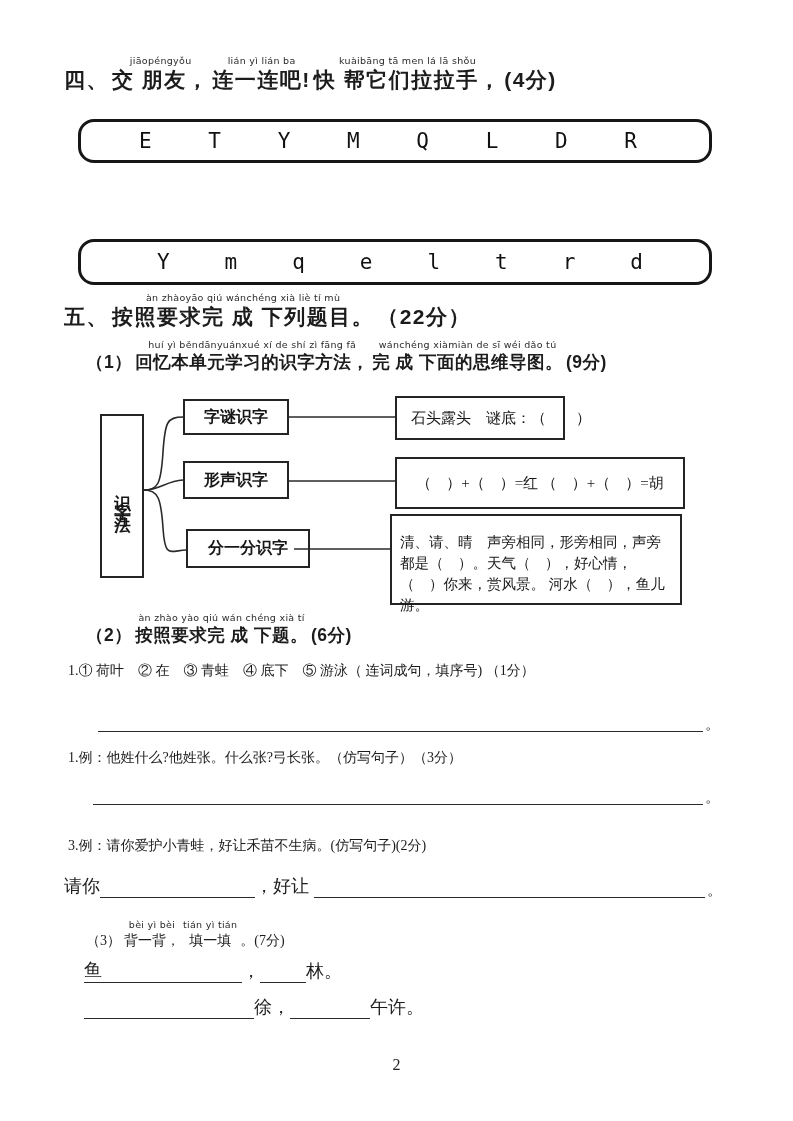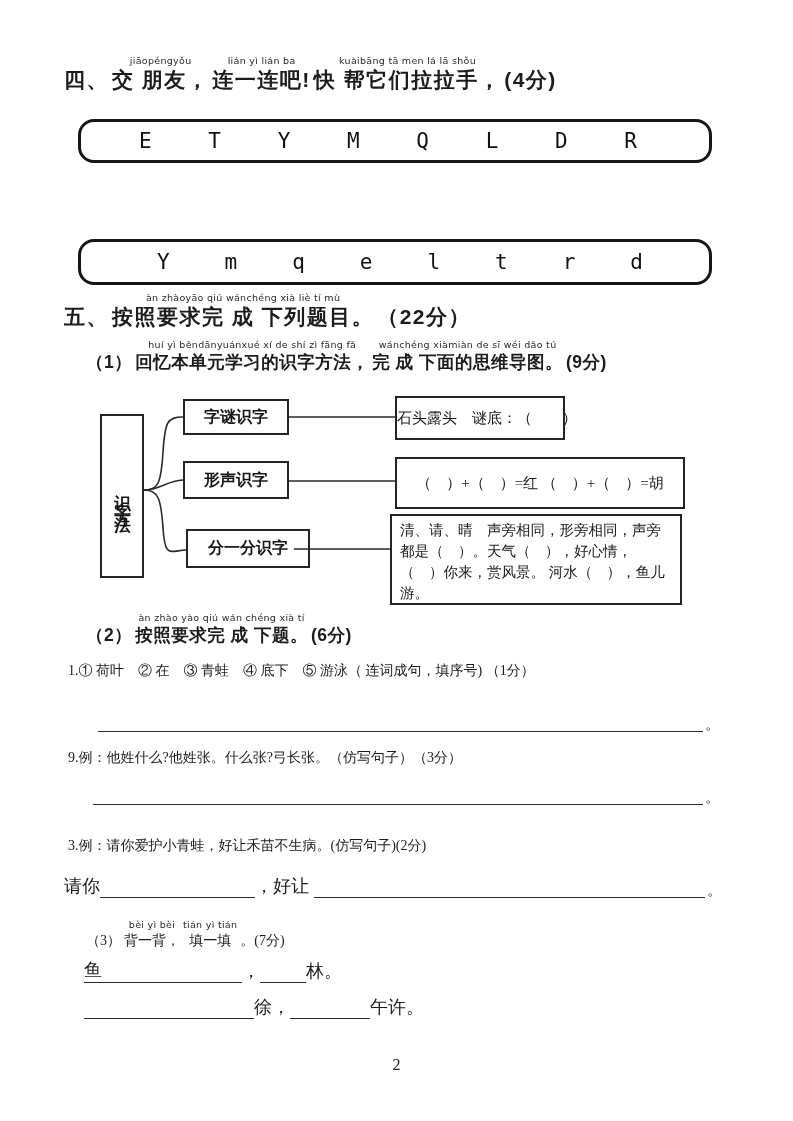--- a/index.html
+++ b/index.html
@@ -128,47 +128,47 @@
   <div class="mbox" style="left:183px; top:461px; width:106px; height:38px;">
     <span>形声识字</span>
   </div>
   <div class="mbox" style="left:183px; top:399px; width:106px; height:36px;">
     <span>字谜识字</span>
   </div>
   <div class="mbox" style="left:186px; top:529px; width:124px; height:39px;">
     <span>分一分识字</span>
   </div>
 
-  <div class="mbox mbox-content" style="left:395px; top:396px; width:170px; height:44px; justify-content:flex-start; white-space:pre;">
+  <div class="mbox mbox-content" style="left:395px; top:396px; width:170px; height:44px; justify-content:flex-start; padding-left:14px; white-space:pre;">
     <span>石头露头　谜底：（　　）</span>
   </div>
   <div class="mbox mbox-content" style="left:395px; top:457px; width:290px; height:52px; padding:0 5px; white-space:pre;">
     <span>（　）+（　）=红 （　）+（　）=胡</span>
   </div>
-  <div class="mbox mbox-content" style="left:390px; top:514px; width:292px; height:91px; font-size:14.5px; line-height:1.45; padding:4px 8px; align-items:flex-start; justify-content:flex-start; text-align:left;">
+  <div class="mbox mbox-content" style="left:390px; top:514px; width:292px; height:91px; font-size:14.5px; line-height:1.45; padding:16px 8px; align-items:flex-start; justify-content:flex-start; text-align:left;">
     <span>清、请、晴　声旁相同，形旁相同，声旁都是（　）。天气（　），好心情，（　）你来，赏风景。 河水（　），鱼儿游。</span>
   </div>
 
   <div class="h-row" style="left:86px; top:613px;">
     <span class="head h18">（2）</span>
     <span class="rub">
       <span class="py">àn zhào yào qiú wán chéng xià  tí</span>
       <span class="head h18">按照要求完 成 下题。</span>
     </span>
     <span class="head h18">(6分)</span>
   </div>
 
   <div class="abs body-txt" style="left:68px; top:662px;">1.① 荷叶　② 在　③ 青蛙　④ 底下　⑤ 游泳（ 连词成句，填序号) （1分）</div>
 
   <div class="blank-row" style="left:98px; top:708px; width:622px;">
     <span class="uline grow"></span>
     <span class="period">。</span>
   </div>
 
-  <div class="abs body-txt" style="left:68px; top:749px;">9.例：他姓什么?他姓张。什么张?弓长张。（仿写句子）（3分）</div>
+  <div class="abs body-txt" style="left:68px; top:749px;">1.例：他姓什么?他姓张。什么张?弓长张。（仿写句子）（3分）</div>
 
   <div class="blank-row" style="left:93px; top:781px; width:627px;">
     <span class="uline grow"></span>
     <span class="period">。</span>
   </div>
 
   <div class="abs body-txt" style="left:68px; top:837px;">3.例：请你爱护小青蛙，好让禾苗不生病。(仿写句子)(2分)</div>
 
   <div class="blank-row" style="left:64px; top:874px; width:658px;">
     <span>请你</span>

